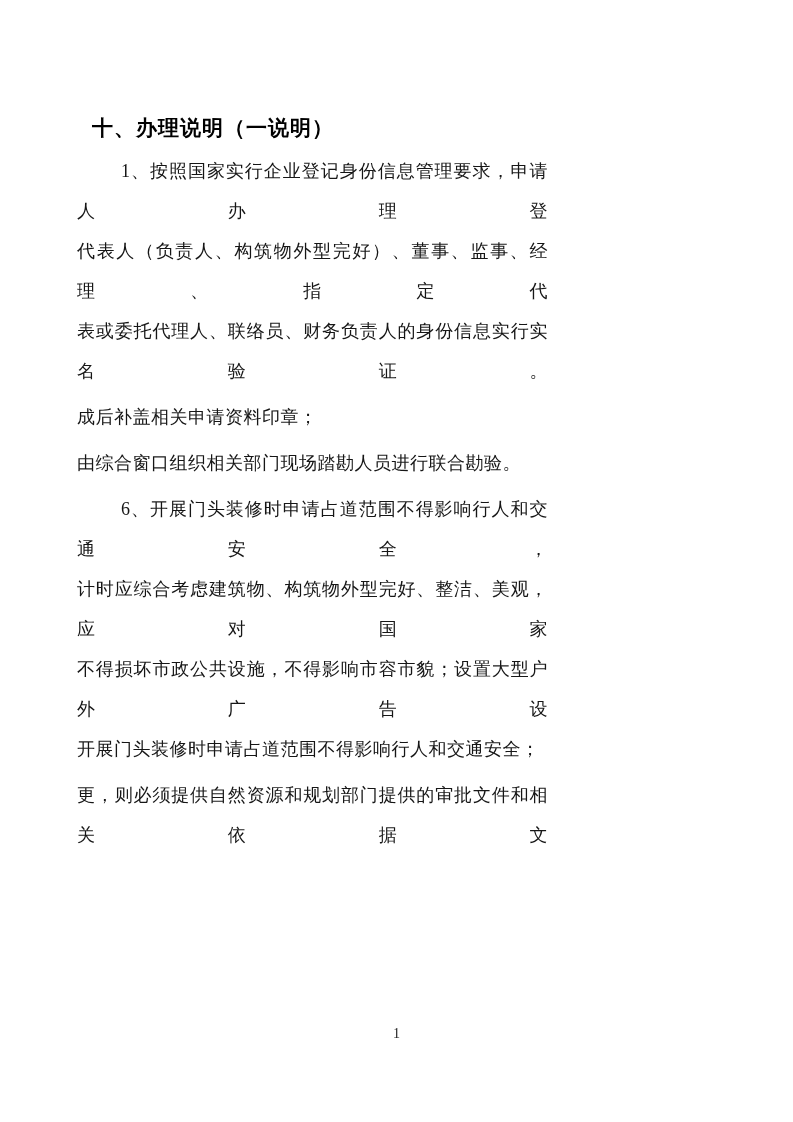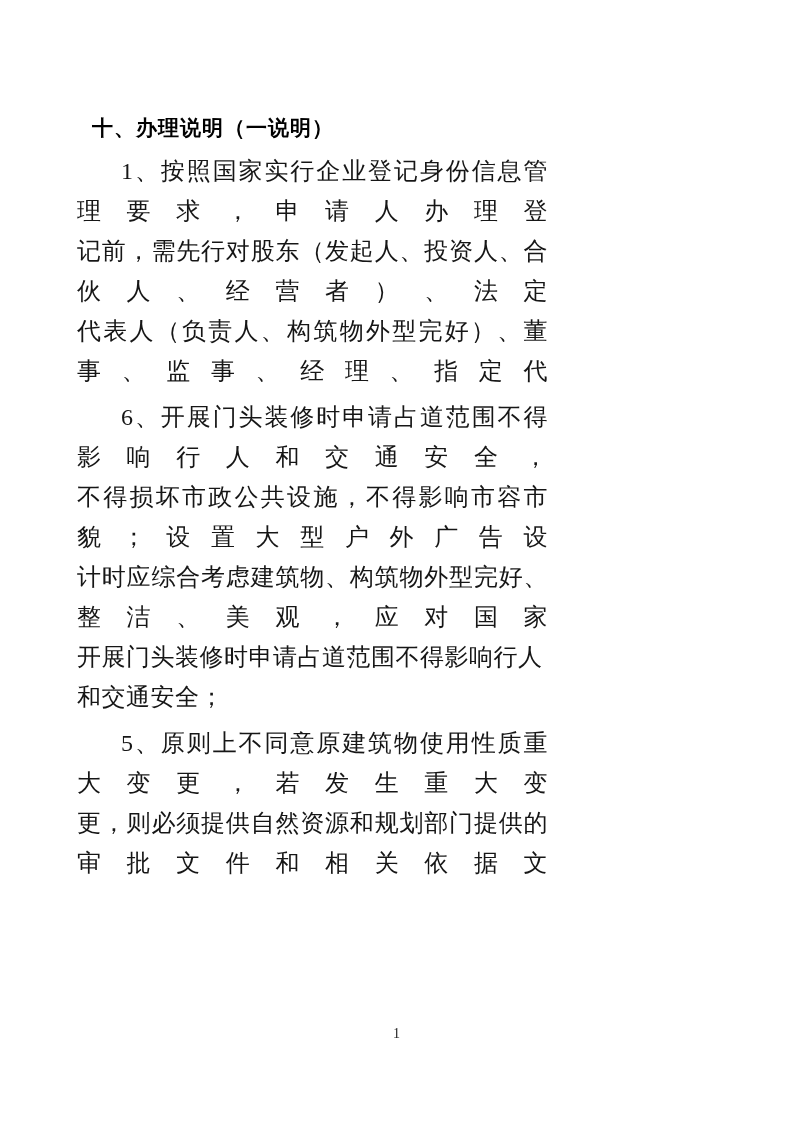--- a/index.html
+++ b/index.html
@@ -22,21 +22,21 @@
     font-size: 21px;
     line-height: 42px;
     letter-spacing: 1px;
     color: #000000;
     margin-left: 15px;
     margin-bottom: 2px;
   }
   .para { margin-bottom: 6px; }
   .line {
     display: block;
-    font-size: 24px;
+    font-size: 18px;
     line-height: 40px;
     text-align: left;
     text-justify: inter-character;
     letter-spacing: 0.5px;
   }
   .line.fill {
     text-align: justify;
     text-align-last: justify;
   }
   .line.indent { text-indent: 44px; }
@@ -54,39 +54,40 @@
 <body>
 
 <div class="page">
 
   <h1 class="heading">十、办理说明（一说明）</h1>
 
   <div>
 
     <p class="para">
       <span class="line fill indent">1、按照国家实行企业登记身份信息管理要求，申请人办理登</span>
-      <span class="line fill">记前，需先行对股东（发起人、投资人、合伙人、经营者）、法定</span>
       <span class="line fill">代表人（负责人、构筑物外型完好）、董事、监事、经理、指定代</span>
+      <span class="line fill">表或委托代理人、联络员、财务负责人的身份信息实行实名验证。</span>
     </p>
 
     <p class="para">
+      <span class="line">成后补盖相关申请资料印章；</span>
     </p>
 
     <p class="para">
+      <span class="line">由综合窗口组织相关部门现场踏勘人员进行联合勘验。</span>
     </p>
 
     <p class="para">
       <span class="line fill indent">6、开展门头装修时申请占道范围不得影响行人和交通安全，</span>
+      <span class="line fill">计时应综合考虑建筑物、构筑物外型完好、整洁、美观，应对国家</span>
       <span class="line fill">不得损坏市政公共设施，不得影响市容市貌；设置大型户外广告设</span>
-      <span class="line fill">计时应综合考虑建筑物、构筑物外型完好、整洁、美观，应对国家</span>
       <span class="line">开展门头装修时申请占道范围不得影响行人和交通安全；</span>
     </p>
 
     <p class="para">
-      <span class="line fill indent">5、原则上不同意原建筑物使用性质重大变更，若发生重大变</span>
       <span class="line fill">更，则必须提供自然资源和规划部门提供的审批文件和相关依据文</span>
 
     </p>
 
   </div>
 
   <div class="page-footer">1</div>
 
 </div>
 

